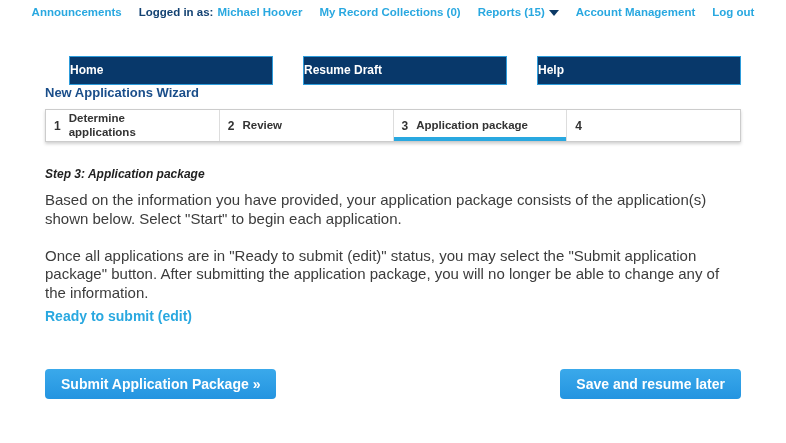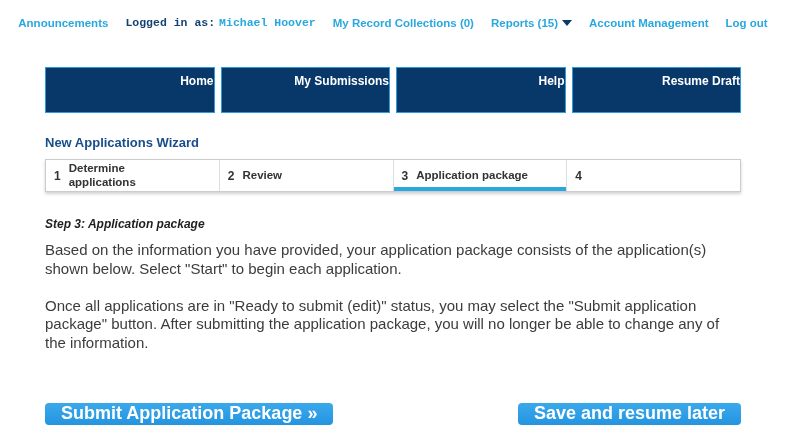--- a/index.html
+++ b/index.html
@@ -7,50 +7,49 @@
     width: 786px; height: 443px;
     font-family: "Liberation Sans", sans-serif;
     color: #3c3c3c;
     overflow: hidden;
   }
   .content { width: 696px; margin: 0 auto; }
 
   
   .topbar {
     display: flex; justify-content: center; align-items: center;
-    gap: 17px; padding-top: 16px;
+    gap: 17px; padding-top: 6px;
     font-size: 11.5px; font-weight: bold; white-space: nowrap;
   }
   .topbar a { text-decoration: none; cursor: pointer; }
   .link-blue { color: #29a8e0; }
   .logged-in { color: #134272; }
-  .logged-group { display: flex; gap: 4px; font-family: Liberation Mono, monospace; }
+  .logged-group { display: flex; gap: 4px; }
   .user-name { color: #29a8e0; }
   .caret {
     display: inline-block; margin-left: 4px;
     width: 0; height: 0;
     border-left: 5px solid transparent;
     border-right: 5px solid transparent;
     border-top: 6px solid #0c3a66;
     vertical-align: middle;
   }
 
   
   .nav { display: flex; gap: 6px; margin-top: 38px; }
   .nav-btn {
-    flex: 1; height: 46px; line-height: 27px;
+    flex: 1; height: 29px; line-height: 27px;
     background: #08386a;
     border: 1px solid #2d9cdb;
     color: #ffffff; font-size: 12px; font-weight: bold;
-    text-align: right; cursor: pointer; box-sizing: border-box;
+    text-align: left; cursor: pointer; box-sizing: border-box; margin-left: 24px;
   }
 
   
   .wizard-title {
-    margin-top: 22px;
     font-size: 13px; font-weight: bold; color: #1a4e8a;
   }
   .stepbar {
     margin-top: 9px;
     display: flex;
     border: 1px solid #cccccc;
     background: #ffffff;
     height: 33px;
     box-shadow: 0 2px 3px rgba(0,0,0,0.18);
     box-sizing: border-box;
@@ -89,22 +88,22 @@
     font-size: 14px; font-weight: bold; color: #29a8e0;
     text-decoration: none; cursor: pointer;
   }
 
   
   .actions { display: flex; justify-content: space-between; margin-top: 45px; }
   .btn {
     background: linear-gradient(#3aa9eb, #2494e0);
     border: none; border-radius: 4px;
     color: #ffffff; font-family: "Liberation Sans", sans-serif;
-    font-size: 18px; font-weight: bold;
-    height: 22px; padding: 0 16px;
+    font-size: 14px; font-weight: bold;
+    height: 30px; padding: 0 16px;
     cursor: pointer;
   }
 </style>
 </head>
 <body>
 
 <div class="topbar">
   <a class="link-blue">Announcements</a>
   <span class="logged-group">
     <span class="logged-in">Logged in as:</span>
@@ -115,23 +114,22 @@
     <a class="link-blue">Reports (15)</a><span class="caret"></span>
   </span>
   <a class="link-blue">Account Management</a>
   <a class="link-blue">Log out</a>
 </div>
 
 <div class="content">
 
   <div class="nav">
     <div class="nav-btn">Home</div>
-    <div class="nav-btn">My Submissions</div>
+    <div class="nav-btn">Resume Draft</div>
     <div class="nav-btn">Help</div>
-    <div class="nav-btn">Resume Draft</div>
   </div>
 
   <div class="wizard-title">New Applications Wizard</div>
 
   <div class="stepbar">
     <div class="step">
       <span class="step-num">1</span>
       <span class="step-label">Determine applications</span>
     </div>
     <div class="step">
@@ -147,20 +145,21 @@
     </div>
   </div>
 
   <div class="step-heading">Step 3: Application package</div>
 
   <div class="para">Based on the information you have provided, your application package consists of the application(s) shown below. Select "Start" to begin each application.</div>
   <div class="para">Once all applications are in "Ready to submit (edit)" status, you may select the "Submit application package" button.  After submitting the application package, you will no longer be able to change any of the information.</div>
 
 
   <div class="app-row">
+    <a class="app-status">Ready to submit (edit)</a>
   </div>
 
   <div class="actions">
     <button class="btn">Submit Application Package »</button>
     <button class="btn">Save and resume later</button>
   </div>
 
 </div>
 
 </body></html>

